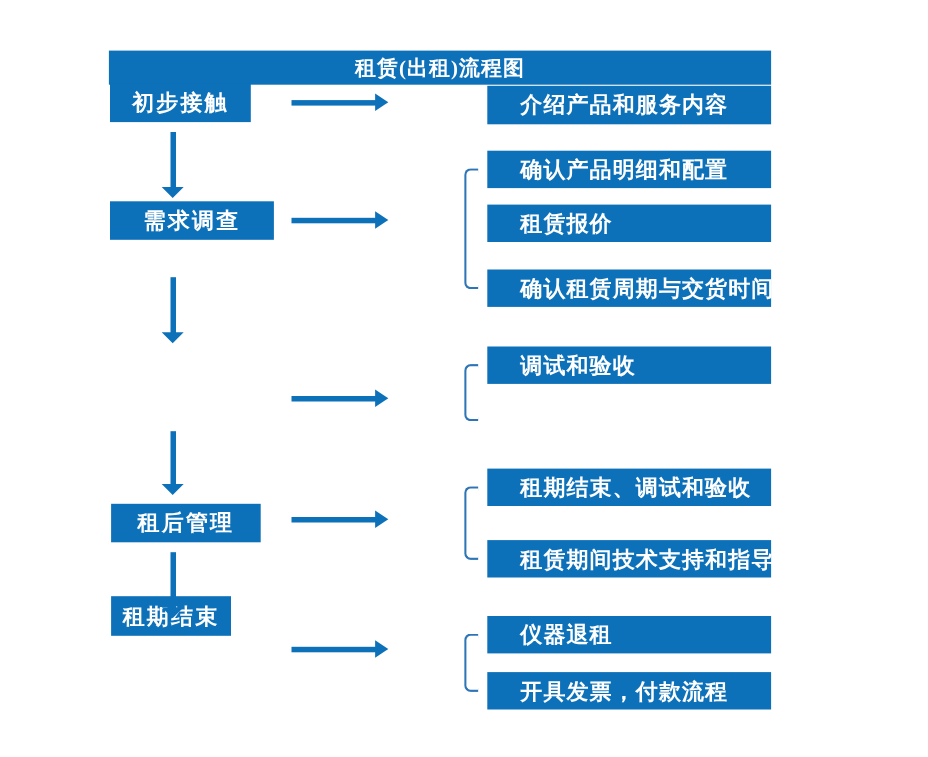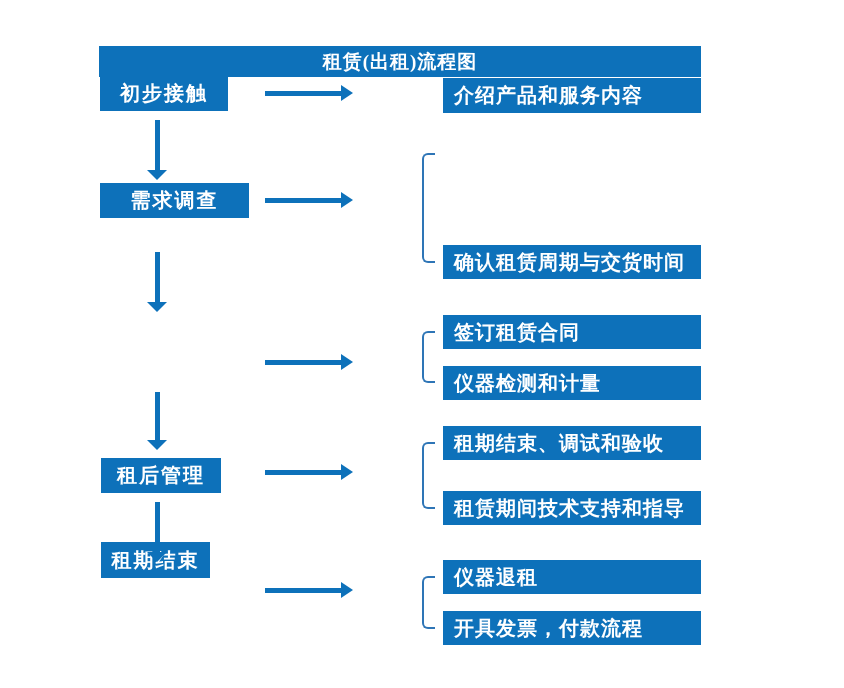--- a/index.html
+++ b/index.html
@@ -23,21 +23,21 @@
   .lbox{
     position:absolute;background:var(--primary);color:var(--text);
     display:flex;align-items:center;justify-content:center;
     font-size:20px;letter-spacing:2px;white-space:nowrap;
   }
   .rbox{
     position:absolute;left:443px;width:258px;height:34px;
     background:var(--primary);color:var(--text);
     display:flex;align-items:center;
     font-size:20px;letter-spacing:1px;
-    padding-left:11px;box-sizing:border-box;white-space:nowrap;
+    padding-left:30px;box-sizing:border-box;white-space:nowrap;
   }
   .harrow{position:absolute;left:265px;width:88px;height:16px;}
   .harrow .line{position:absolute;left:0;right:11px;top:5.5px;height:5px;background:var(--primary);}
   .harrow .head{
     position:absolute;right:0;top:0;width:0;height:0;
     border-left:12px solid var(--primary);
     border-top:8px solid transparent;border-bottom:8px solid transparent;
   }
   .varrow{position:absolute;left:147px;width:21px;}
   .varrow .line{position:absolute;left:8px;top:0;bottom:9px;width:5px;background:var(--primary);}
@@ -56,21 +56,21 @@
 <body>
 
 <div class="canvas">
 
   <div class="title-bar">
     <span>租赁(出租)流程图</span>
   </div>
 
   <div class="lbox" style="left:100px;top:76px;width:128px;height:35px">初步接触</div>
   <div class="lbox" style="left:100px;top:183px;width:149px;height:35px">需求调查</div>
-  <div class="lbox" style="left:101px;top:458px;width:120px;height:35px">租后管理</div>
+  <div class="lbox" style="left:101px;top:458px;width:136px;height:35px">租后管理</div>
   <div class="lbox" style="left:101px;top:542px;width:109px;height:36px">租期结束</div>
 
   <div class="varrow" style="top:120px;height:60px">
     <span class="line"></span>
     <span class="head"></span>
   </div>
   <div class="varrow" style="top:252px;height:60px">
     <span class="line"></span>
     <span class="head"></span>
   </div>
@@ -104,24 +104,25 @@
     <span class="head"></span>
   </div>
 
   <div class="bracket" style="top:153px;height:110px"></div>
   <div class="bracket" style="top:331px;height:52px"></div>
   <div class="bracket" style="top:442px;height:67px"></div>
   <div class="bracket" style="top:576px;height:53px"></div>
 
   <div class="rbox" style="top:78px;height:35px">介绍产品和服务内容</div>
 
+  <div class="rbox" style="top:137px">确认产品明细和配置</div>
+  <div class="rbox" style="top:186px">租赁报价</div>
   <div class="rbox" style="top:245px">确认租赁周期与交货时间</div>
 
-  <div class="rbox" style="top:315px">签订租赁合同</div>
-  <div class="rbox" style="top:366px">仪器检测和计量</div>
+  <div class="rbox" style="top:315px">调试和验收</div>
 
   <div class="rbox" style="top:426px">租期结束、调试和验收</div>
   <div class="rbox" style="top:491px">租赁期间技术支持和指导</div>
 
   <div class="rbox" style="top:560px">仪器退租</div>
   <div class="rbox" style="top:611px">开具发票，付款流程</div>
 
 </div>
 
 </body></html>

